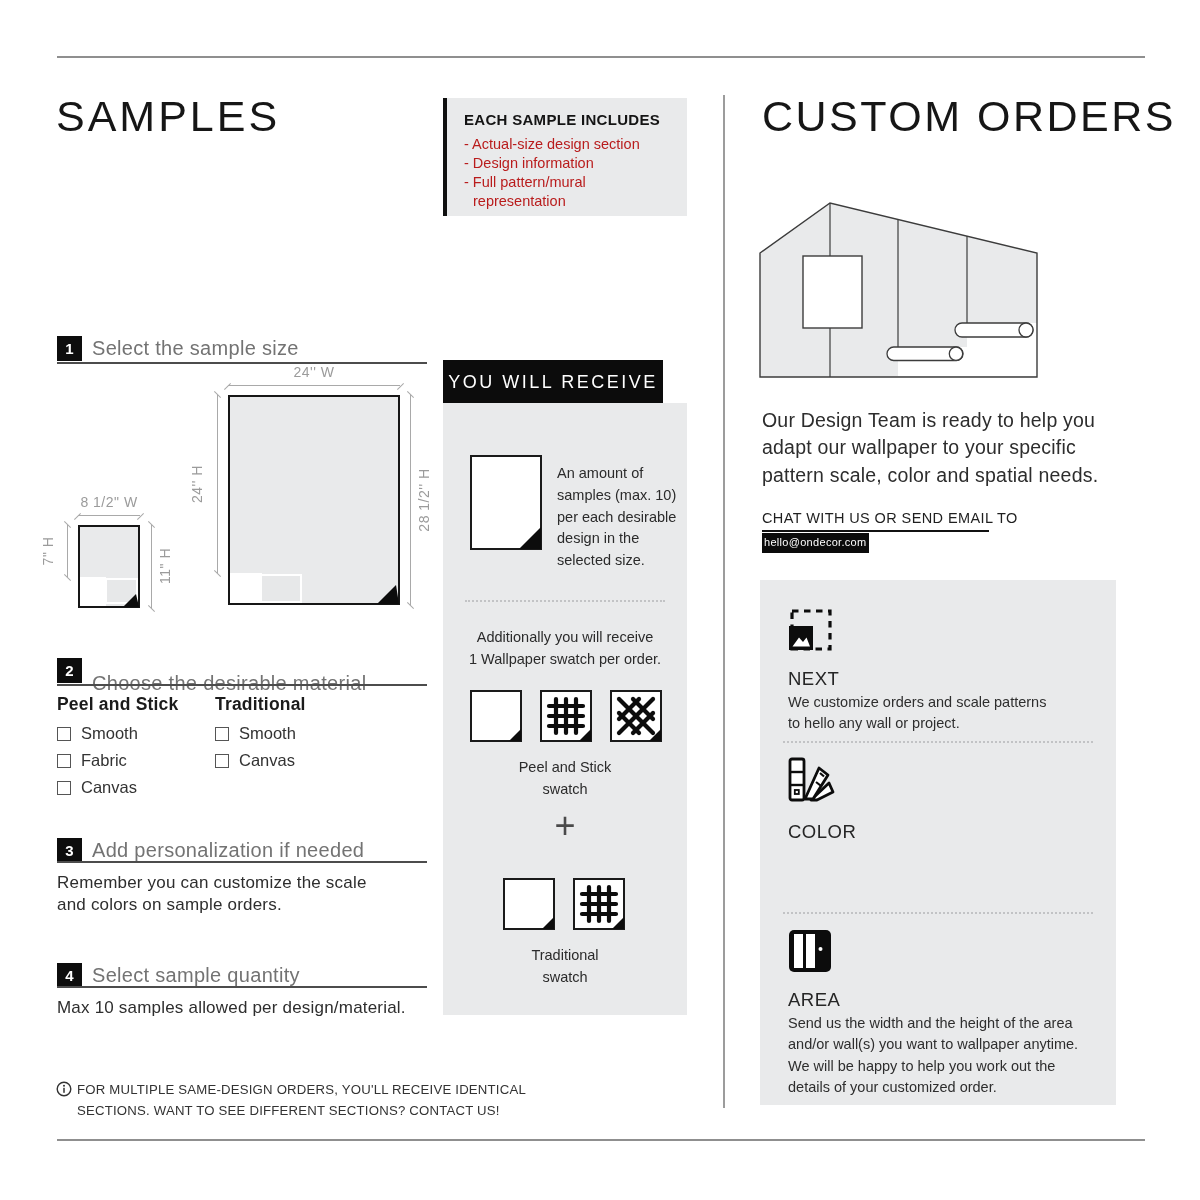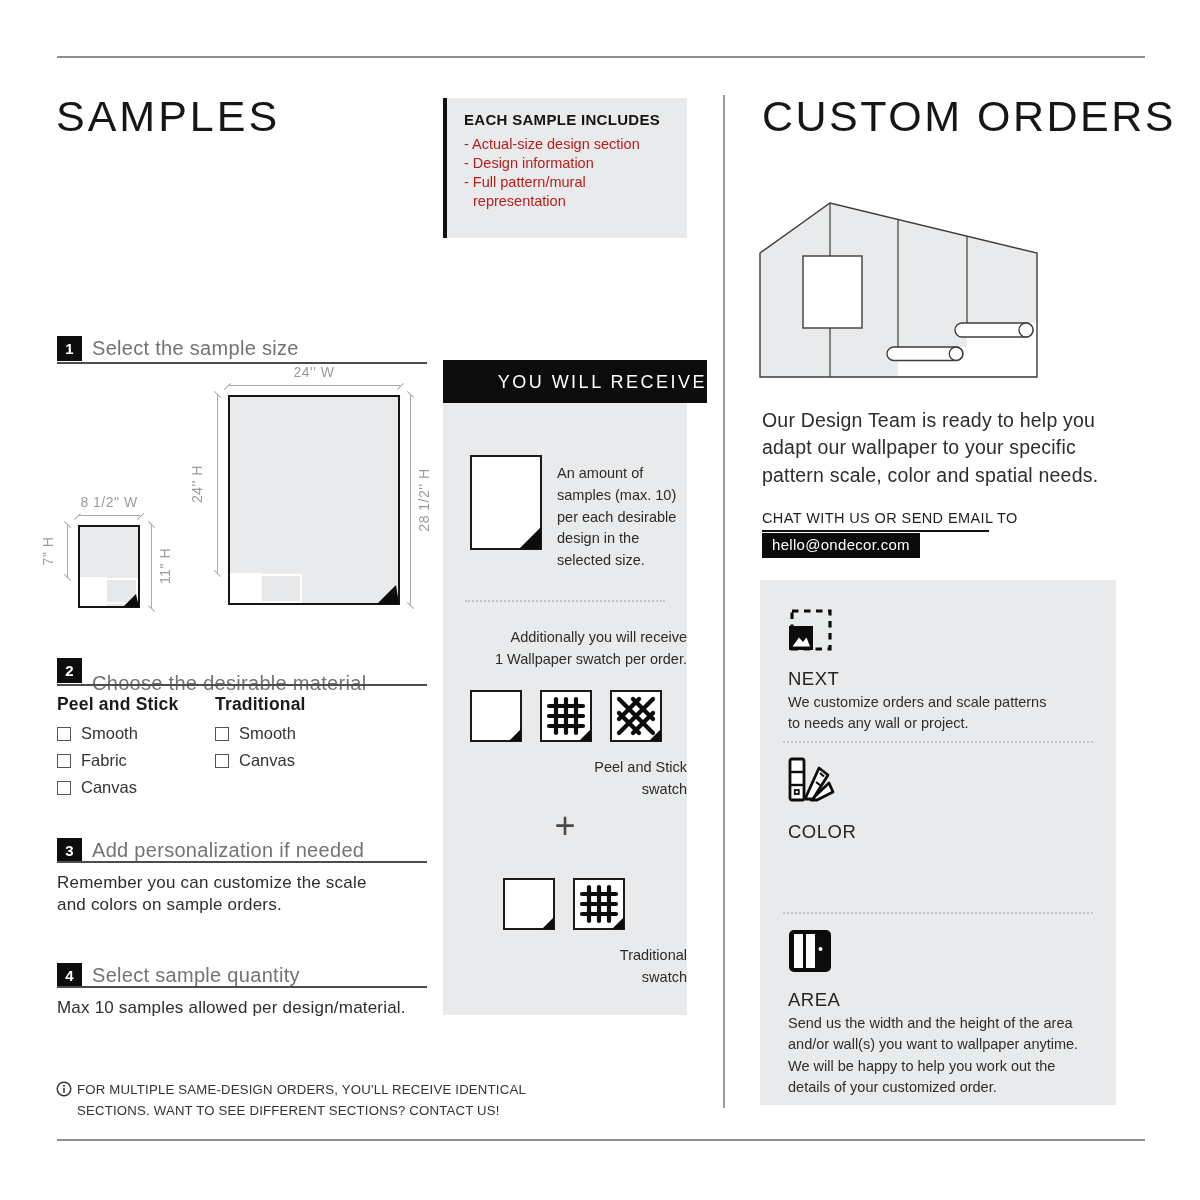--- a/index.html
+++ b/index.html
@@ -6,21 +6,21 @@
   .canvas{position:relative;width:1200px;height:1200px;background:#fff;overflow:hidden;
           font-family:"Liberation Sans",sans-serif;color:#222}
   .abs{position:absolute}
   .pre{white-space:pre-line}
   .hr{position:absolute;height:2px;background:#8f8f8f}
   .vr{position:absolute;width:2px;background:#9c9c9c}
 
   .h1{position:absolute;font-size:43px;font-weight:500;letter-spacing:3px;color:#161616}
   .sub{position:absolute;font-size:19px;letter-spacing:1px;line-height:1.42;color:#2d2d2d}
 
-  .includes{position:absolute;left:443px;top:98px;width:244px;height:140px;background:#e9eaeb;
+  .includes{position:absolute;left:443px;top:98px;width:244px;height:118px;background:#e9eaeb;
             border-left:4px solid #101010;box-sizing:border-box;padding:13px 8px 8px 17px}
   .inc-title{font-size:15px;font-weight:700;letter-spacing:.3px;color:#141414;margin-bottom:7px}
   .inc-item{font-size:14.5px;line-height:1.3;color:#b91c1c;padding-left:9px;text-indent:-9px;white-space:pre-line}
 
   .step-badge{position:absolute;width:25px;height:25px;background:#0d0d0d;color:#fff;
               font-size:15px;font-weight:700;text-align:center;line-height:25px}
   .step-title{position:absolute;font-size:20px;color:#737373;letter-spacing:.3px}
   .step-line{position:absolute;left:57px;width:370px;height:2px;background:#4c4c4c}
   .step-body{position:absolute;font-size:17px;line-height:1.32;color:#2e2e2e;letter-spacing:.2px}
 
@@ -39,33 +39,33 @@
   .graysq{position:absolute;background:#e7e8e9;border:2px solid #fff}
   .fold{position:absolute;right:-1px;bottom:-1px;width:0;height:0;border-style:solid;border-color:transparent}
 
   .mat-col{position:absolute}
   .mat-title{font-size:17.5px;font-weight:700;color:#1b1b1b;margin-bottom:9px;letter-spacing:.2px}
   .mat-opt{display:flex;align-items:center;font-size:16.5px;color:#333;margin-bottom:8px}
   .cb{display:inline-block;width:12px;height:12px;border:1.5px solid #555;margin-right:10px;background:#fff}
 
   .note-text{position:absolute;font-size:13.2px;line-height:1.6;letter-spacing:.2px;color:#333}
 
-  .receive-bar{position:absolute;left:443px;top:360px;width:264px;height:43px;background:#0c0c0c;
-               color:#fff;text-align:right;line-height:44px;font-size:18px;letter-spacing:2.5px}
+  .receive-bar{position:absolute;left:443px;top:360px;width:220px;height:43px;background:#0c0c0c;
+               color:#fff;text-align:center;line-height:44px;font-size:18px;letter-spacing:2.5px}
   .receive-panel{position:absolute;left:443px;top:403px;width:244px;height:612px;background:#e9eaeb}
   .dotted{position:absolute;border-top:2px dotted #c2c3c5}
   .rp-text{position:absolute;font-size:14.5px;line-height:1.5;color:#2b2b2b}
-  .center{text-align:right}
+  .center{text-align:center}
   .plus{position:absolute;width:244px;text-align:center;font-size:36px;font-weight:400;color:#4a4a4a}
   .swatch{position:absolute;width:52px;height:52px}
 
   .cu-intro{position:absolute;font-size:19.5px;line-height:1.4;letter-spacing:.2px;color:#2d2d2d}
   .chat-label{position:absolute;font-size:14.5px;letter-spacing:.4px;color:#1f1f1f}
   .chat-underline{position:absolute;height:2px;background:#111}
-  .email-box{position:absolute;background:#0b0b0b;color:#fff;font-size:15px;letter-spacing:.3px;padding:3px 10px 5px}
+  .email-box{position:absolute;background:#0b0b0b;color:#fff;font-size:11px;letter-spacing:.3px;padding:3px 2px 5px}
 
   .feat-panel{position:absolute;left:760px;top:580px;width:356px;height:525px;background:#e9eaeb}
   .feat-name{position:absolute;font-size:18.5px;letter-spacing:.5px;color:#262626}
   .feat-text{position:absolute;font-size:14.5px;line-height:1.47;color:#2e2e2e}
 </style>
 </head>
 <body>
 
 <div class="canvas">
 
@@ -273,21 +273,21 @@
 
     <span class="abs" style="left:27px;top:26px">
       <svg width="46" height="46" viewBox="0 0 46 46">
         <rect x="5" y="5" width="38" height="38" fill="none" stroke="#0c0c0c" stroke-width="3.2" stroke-dasharray="6.5 5.5"></rect>
         <rect x="2" y="20" width="24" height="24" fill="#0c0c0c"></rect>
         <path d="M5.5 40.5 L12 31.5 L16 36 L19.5 31.5 L23 40.5 Z" fill="#fff"></path>
       </svg>
     </span>
     <div class="feat-name" style="left:28px;top:88px">NEXT</div>
     <div class="feat-text pre" style="left:28px;top:112px">We customize orders and scale patterns
-to needs any wall or project.</div>
+to hello any wall or project.</div>
     <div class="dotted" style="left:23px;top:161px;width:310px"></div>
 
     <span class="abs" style="left:27px;top:176px">
       <svg width="48" height="48" viewBox="0 0 48 48">
         <g fill="#fff" stroke="#0c0c0c" stroke-width="2.8" stroke-linejoin="round">
           <path d="M24 44 L42 27 L46 36 L30 44 Z"></path>
           <path d="M18 43 L32 12 L41 19 L26 43 Z"></path>
           <rect x="3" y="3" width="14" height="41" rx="2"></rect>
         </g>
         <line x1="3" y1="16" x2="17" y2="16" stroke="#0c0c0c" stroke-width="2.4"></line>

